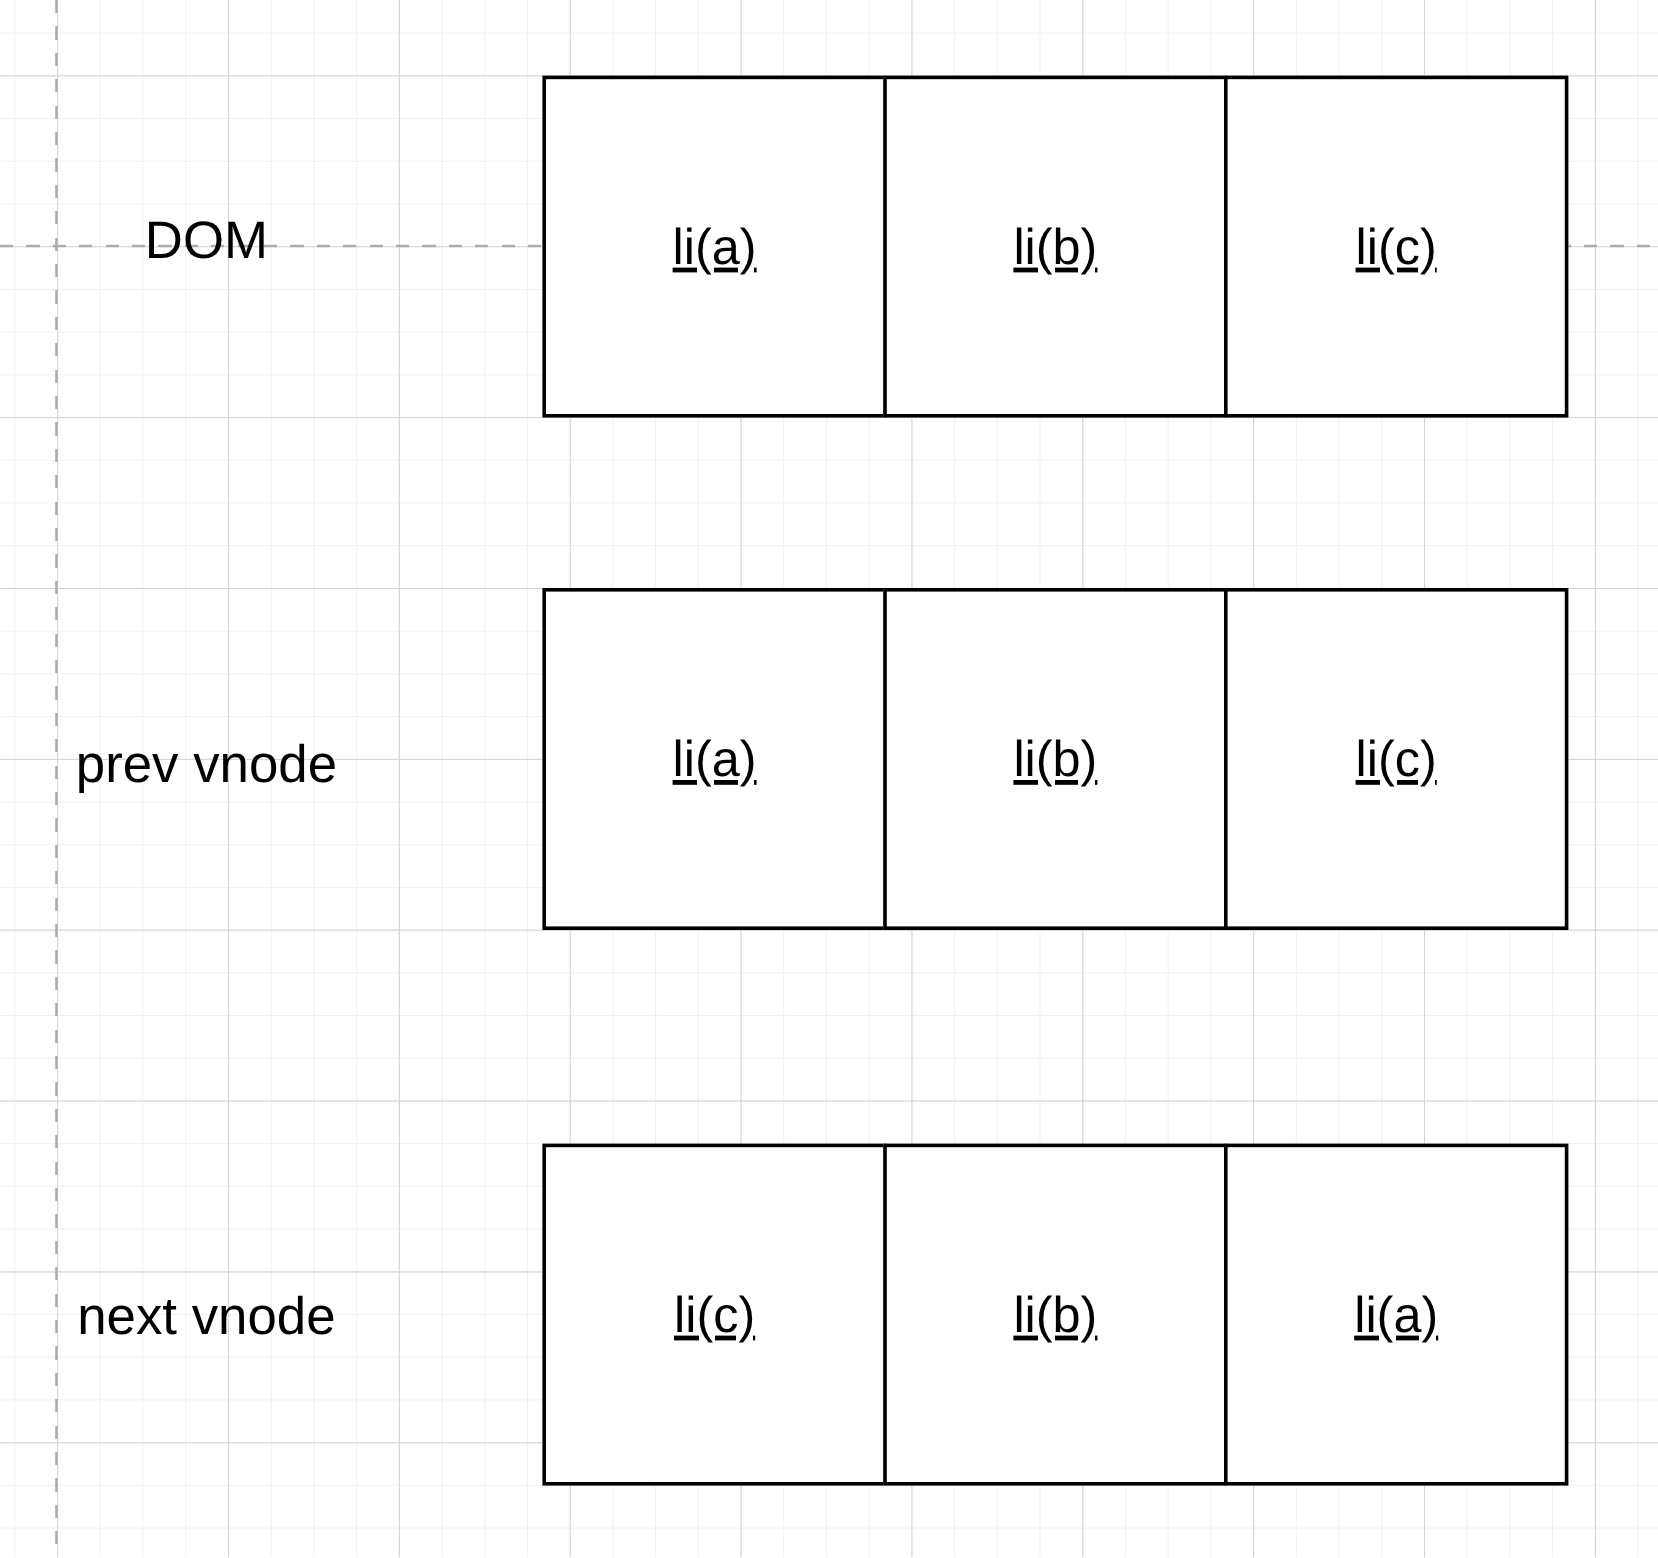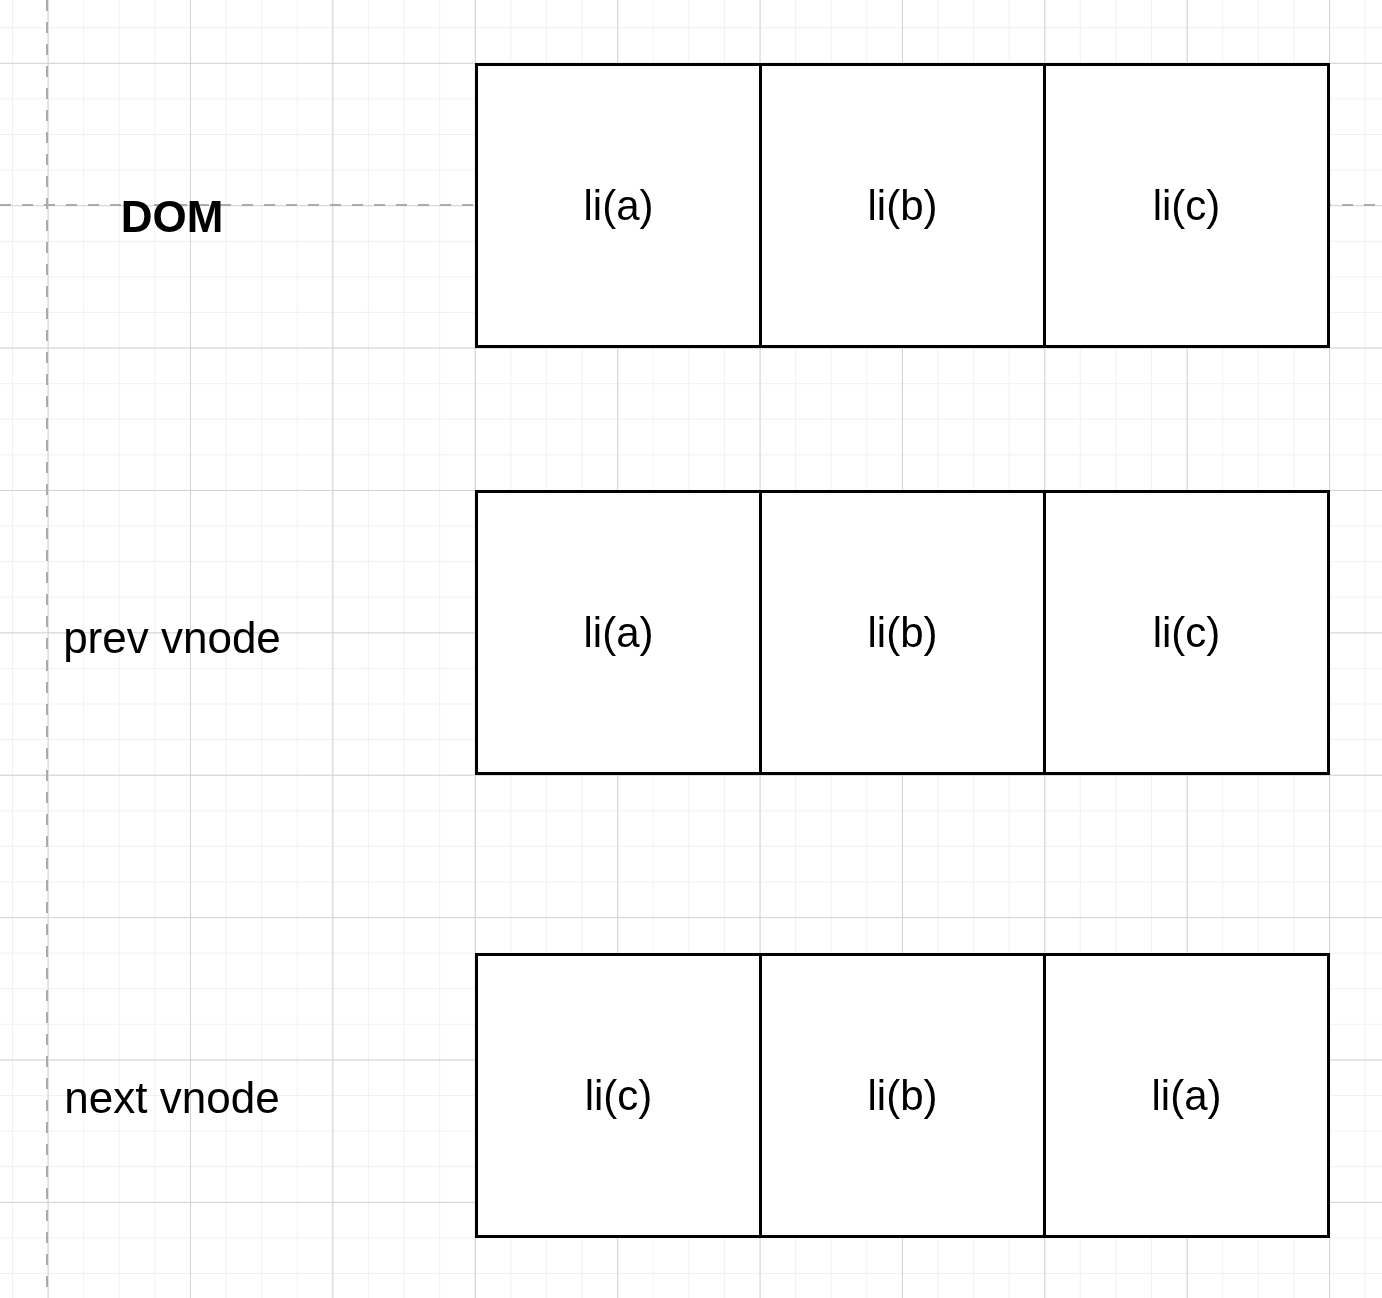--- a/index.html
+++ b/index.html
@@ -54,28 +54,29 @@
 
   .row-label {
     position: absolute;
     width: 340px;
     left: 2px;
     text-align: center;
     font-size: 44px;
     color: #000000;
     white-space: nowrap;
   }
-  #label-dom  { top: 192px; font-weight: bold; }
+  #label-dom  { top: 176px; }
   #label-prev { top: 613px; }
   #label-next { top: 1073px; }
 
   .box-row {
     position: absolute;
-    left: 475px;
+    left: 452px;
     display: flex;
+    text-decoration: underline;
   }
   #row-dom  { top: 63px; }
   #row-prev { top: 490px; }
   #row-next { top: 953px; }
 
   .vnode-box {
     box-sizing: border-box;
     width: 287px;
     height: 285px;
     background: #ffffff;

